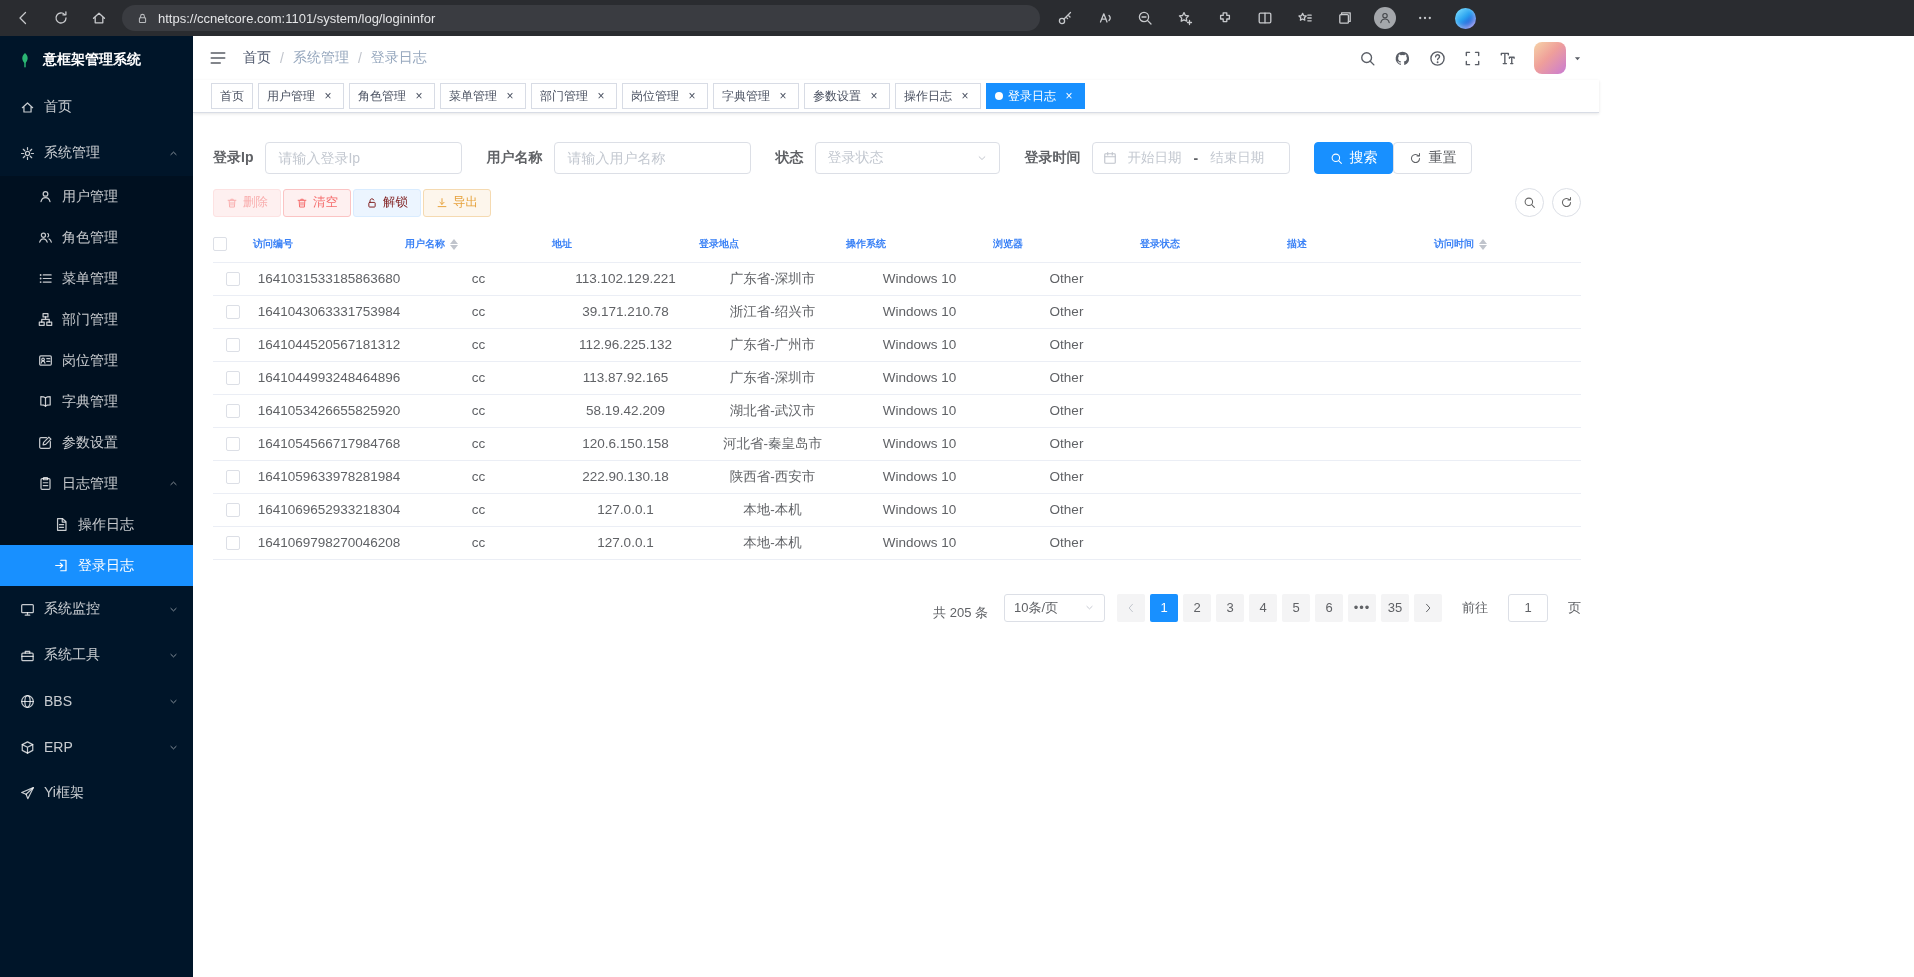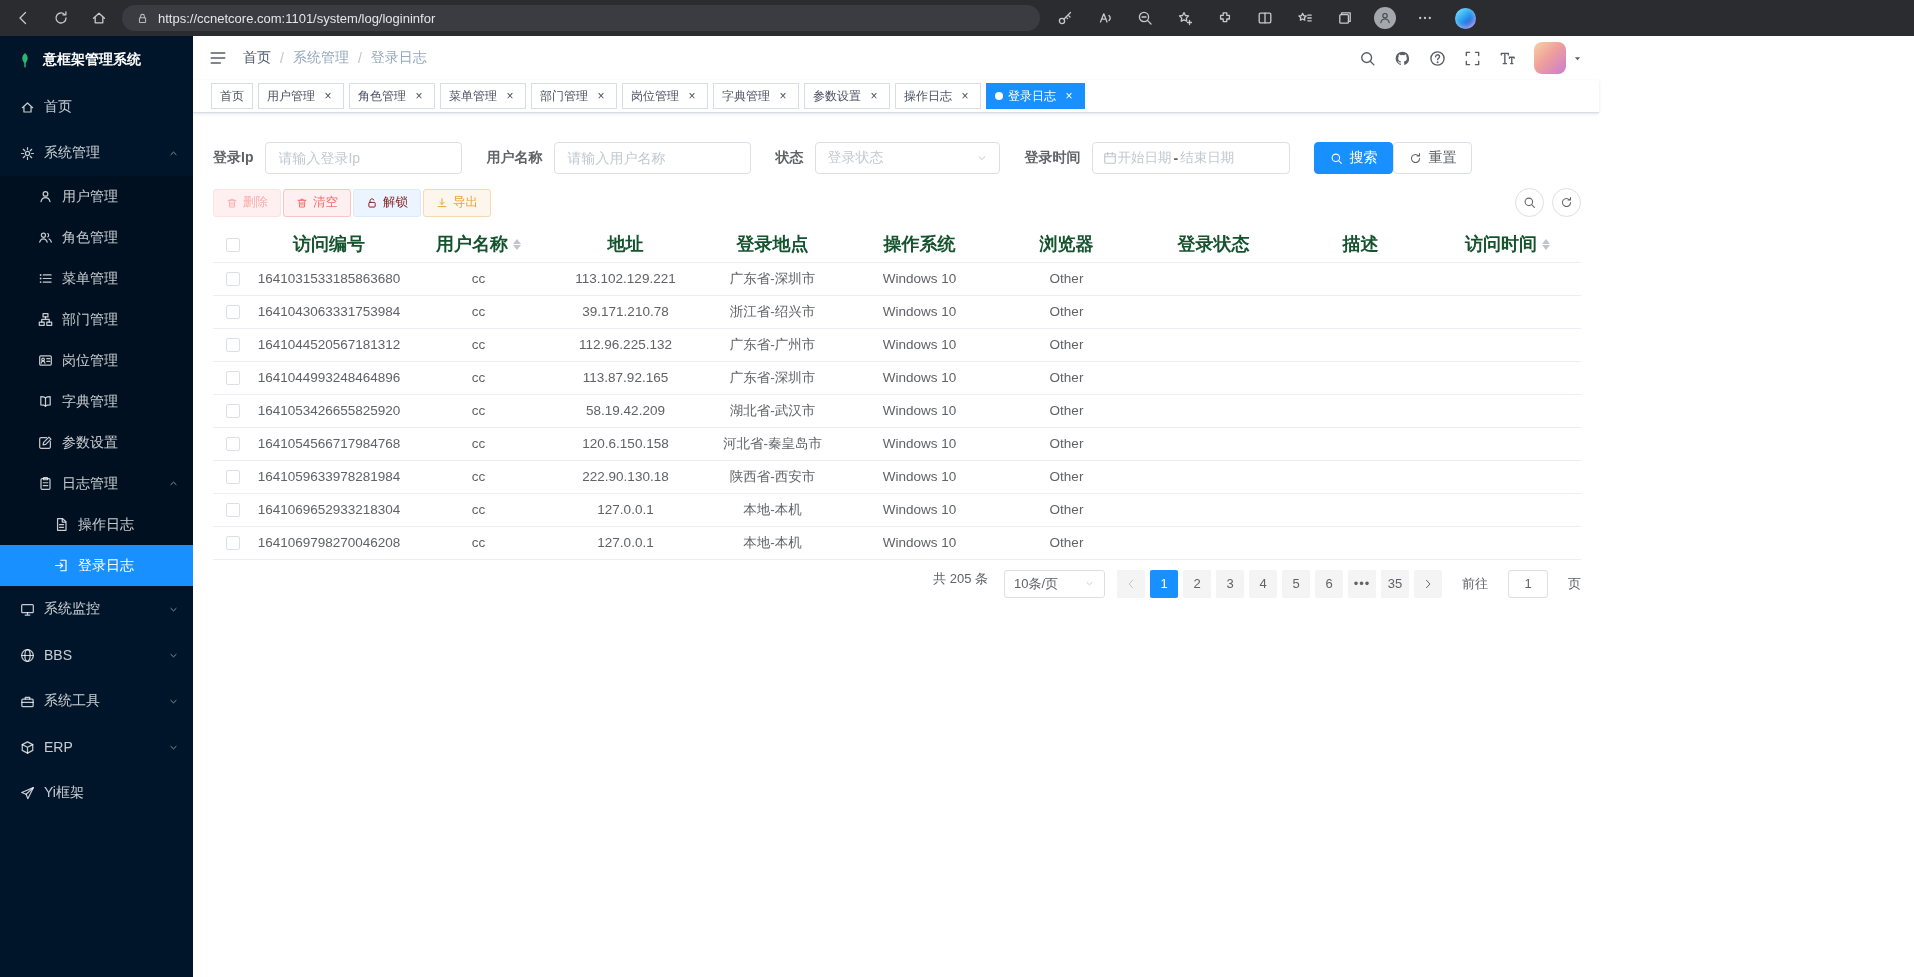--- a/index.html
+++ b/index.html
@@ -65,21 +65,21 @@
 
 .content{flex:1;padding:23px 18px 0 20px}
 .filter-bar{display:flex;align-items:center;padding:6px 0 12px;font-size:14px;color:#606266}
 .f-group{display:flex;align-items:center;margin-right:24px}
 .f-label{font-weight:700;margin-right:12px;white-space:nowrap}
 .f-input{width:197px;height:32px;border:1px solid #dcdfe6;border-radius:4px;padding:0 12px;font-size:14px;color:#606266;background:#fff}
 .f-input::placeholder{color:#c3c8d0}
 .f-select{width:185px;height:32px;border:1px solid #dcdfe6;border-radius:4px;display:flex;align-items:center;justify-content:space-between;padding:0 11px;background:#fff;cursor:pointer}
 .f-select .ph{color:#c3c8d0}
 .f-select .icon{width:12px;height:12px;color:#c0c4cc}
-.f-date{width:198px;height:32px;border:1px solid #dcdfe6;border-radius:4px;display:flex;align-items:center;gap:0;padding:0 10px;background:#fff;cursor:pointer}
+.f-date{width:198px;height:32px;border:1px solid #dcdfe6;border-radius:4px;display:flex;align-items:center;gap:10px;padding:0 10px;background:#fff;cursor:pointer}
 .f-date .icon{width:14px;height:14px;color:#c0c4cc}
 .f-date .ph{color:#c3c8d0;font-size:13.5px}
 .f-date .dsep{color:#606266;margin:0 2px;font-weight:bold}
 .filter-actions{display:flex;}
 .btn{height:32px;display:inline-flex;align-items:center;gap:6px;padding:0 15px;border-radius:4px;border:1px solid #dcdfe6;background:#fff;color:#606266;font-size:14px}
 .btn .icon{width:13px;height:13px}
 .btn-primary{background:var(--primary);border-color:var(--primary);color:#fff}
 
 .toolbar{display:flex;align-items:center;gap:10px;margin-top:2px}
 .btn-sm{height:28px;display:inline-flex;align-items:center;gap:5px;padding:0 12px;border-radius:3px;font-size:12.5px;border:1px solid transparent}
@@ -88,30 +88,30 @@
 .btn-danger-plain.disabled{color:#f9aeae;border-color:#fde2e2;cursor:not-allowed}
 .btn-primary-plain{color:#409eff;background:#ecf5ff;border-color:#b3d8ff}
 .btn-primary-plain.disabled{color:#7f1d1d;border-color:#d9ecff;cursor:not-allowed}
 .btn-warning-plain{color:var(--warning);background:#fdf6ec;border-color:#f5dab1}
 .toolbar-right{margin-left:auto;display:flex;gap:8px}
 .circle-btn{width:29px;height:29px;border-radius:50%;border:1px solid #dcdfe6;background:#fff;display:flex;align-items:center;justify-content:center;color:#666}
 .circle-btn .icon{width:13px;height:13px}
 
 .table-wrap{margin-top:10px}
 .log-table{width:1368px;border-collapse:collapse;table-layout:fixed}
-.log-table th{height:35px;font-size:18px;color:#14532d;font-weight:700;border-bottom:1px solid #ebeef5;text-align:center}
+.log-table th{height:35px;font-size:10px;color:#3b82f6;font-weight:700;border-bottom:1px solid #ebeef5;text-align:left}
 .log-table td{height:33px;font-size:13.5px;color:#606266;border-bottom:1px solid #ebeef5;text-align:center;white-space:nowrap;overflow:hidden}
 .th-inner{display:inline-flex;align-items:center;gap:3px}
 .sort{display:inline-flex;flex-direction:column;gap:1px;margin-left:2px;cursor:pointer}
 .caret{width:0;height:0;border-left:4px solid transparent;border-right:4px solid transparent;display:block}
 .caret.up{border-bottom:5px solid #c0c4cc}
 .caret.down{border-top:5px solid #c0c4cc}
 .checkbox{width:14px;height:14px;border:1px solid #dcdfe6;border-radius:2px;background:#fff;display:inline-block;vertical-align:middle;cursor:pointer}
 
-.pagination{display:flex;align-items:flex-start;justify-content:flex-end;gap:8px;margin-top:10px;font-size:13px;color:#606266}
+.pagination{display:flex;align-items:flex-end;justify-content:flex-end;gap:8px;margin-top:34px;font-size:13px;color:#606266}
 .pg-total{margin-right:8px}
 .pg-size{width:101px;height:28px;border:1px solid #dcdfe6;border-radius:3px;background:#fff;display:flex;align-items:center;justify-content:space-between;padding:0 9px;cursor:pointer}
 .pg-size .icon{width:11px;height:11px;color:#c0c4cc}
 .pager{display:flex;align-items:center;gap:5px;margin:0 4px}
 .pg-btn{min-width:28px;height:28px;border-radius:2px;background:#f4f4f5;color:#606266;display:flex;align-items:center;justify-content:center;font-size:13px;padding:0 5px}
 .pg-btn .icon{width:12px;height:12px}
 .pg-btn.active{background:var(--primary);color:#fff}
 .pg-btn.disabled{color:#c0c4cc;cursor:not-allowed}
 .pg-btn.more{letter-spacing:1px}
 .pg-goto{display:flex;align-items:center;gap:20px;margin-left:8px}
@@ -364,40 +364,40 @@
           <span>系统监控</span>
           <span class="arrow">
             <svg class="icon" viewBox="0 0 16 16" aria-hidden="true">
               <path class="s" d="M4.2 6.4 8 10l3.8-3.6"></path>
             </svg>
           </span>
         </div>
         <div class="menu-item l1">
           <span class="mi">
             <svg class="icon" viewBox="0 0 16 16" aria-hidden="true">
+              <rect class="s" x="2" y="5.4" width="12" height="8" rx="1"></rect>
+              <path class="s" d="M5.6 5.4V3.6h4.8v1.8M2 9h12"></path>
+            </svg>
+          </span>
+          <span>系统工具</span>
+          <span class="arrow">
+            <svg class="icon" viewBox="0 0 16 16" aria-hidden="true">
+              <path class="s" d="M4.2 6.4 8 10l3.8-3.6"></path>
+            </svg>
+          </span>
+        </div>
+        <div class="menu-item l1">
+          <span class="mi">
+            <svg class="icon" viewBox="0 0 16 16" aria-hidden="true">
               <circle class="s" cx="8" cy="8" r="6.2"></circle>
               <ellipse class="s" cx="8" cy="8" rx="2.8" ry="6.2"></ellipse>
               <path class="s" d="M1.8 8h12.4"></path>
             </svg>
           </span>
           <span>BBS</span>
-          <span class="arrow">
-            <svg class="icon" viewBox="0 0 16 16" aria-hidden="true">
-              <path class="s" d="M4.2 6.4 8 10l3.8-3.6"></path>
-            </svg>
-          </span>
-        </div>
-        <div class="menu-item l1">
-          <span class="mi">
-            <svg class="icon" viewBox="0 0 16 16" aria-hidden="true">
-              <rect class="s" x="2" y="5.4" width="12" height="8" rx="1"></rect>
-              <path class="s" d="M5.6 5.4V3.6h4.8v1.8M2 9h12"></path>
-            </svg>
-          </span>
-          <span>系统工具</span>
           <span class="arrow">
             <svg class="icon" viewBox="0 0 16 16" aria-hidden="true">
               <path class="s" d="M4.2 6.4 8 10l3.8-3.6"></path>
             </svg>
           </span>
         </div>
         <div class="menu-item l1">
           <span class="mi">
             <svg class="icon" viewBox="0 0 16 16" aria-hidden="true">
               <path class="s" d="M2.4 4.9 8 2l5.6 2.9v6.2L8 14 2.4 11.1z"></path>

